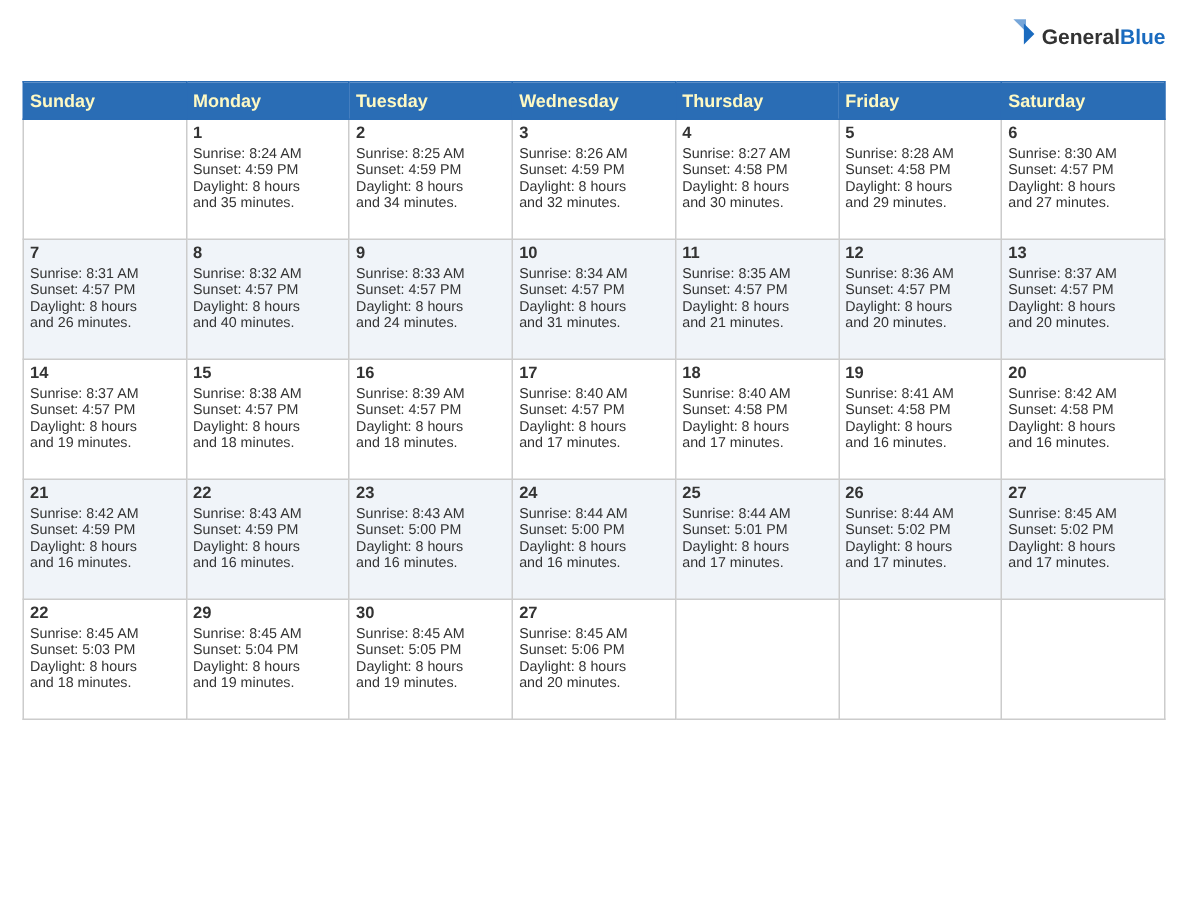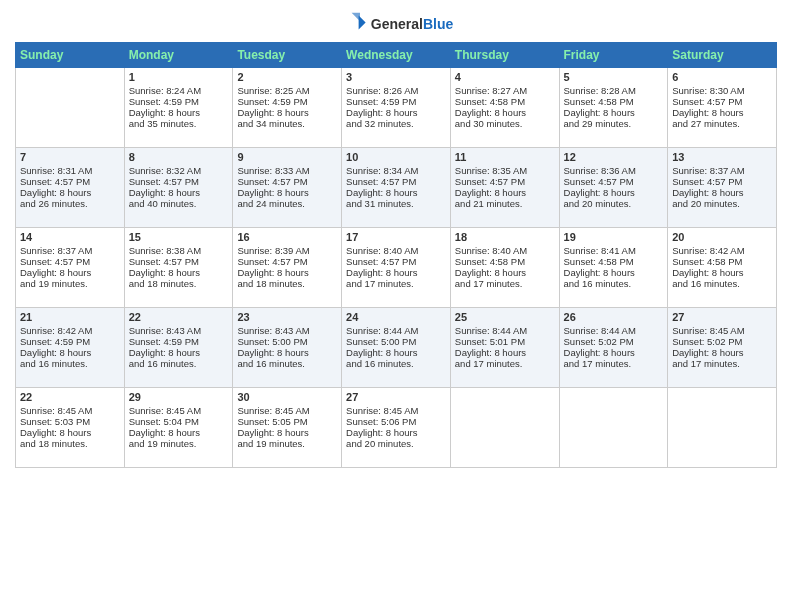--- a/index.html
+++ b/index.html
@@ -10,22 +10,22 @@
       height: 612px;
       overflow: hidden;
     }
     .container {
       width: 792px;
       padding: 10px 15px 10px 15px;
     }
     .header-logo {
       display: flex;
       align-items: flex-start;
-      justify-content: center;
-      margin-bottom: 4px;
+      justify-content: flex-end;
+      margin-bottom: 16px;
     }
     .logo-area {
       display: flex;
       align-items: center;
     }
     .logo-icon {
       width: 28px;
       height: 28px;
       margin-right: 4px;
     }
@@ -41,21 +41,21 @@
       font-size: 14px;
       color: #555;
     }
     table {
       width: 100%;
       border-collapse: collapse;
       table-layout: fixed;
     }
     th {
       background-color: #2a6db5;
-      color: #86efac;
+      color: #fef9c3;
       font-size: 12px;
       font-weight: bold;
       padding: 5px 4px;
       text-align: left;
       border: 1px solid #2a6db5;
     }
     td {
       border: 1px solid #ccc;
       vertical-align: top;
       padding: 3px 4px;

